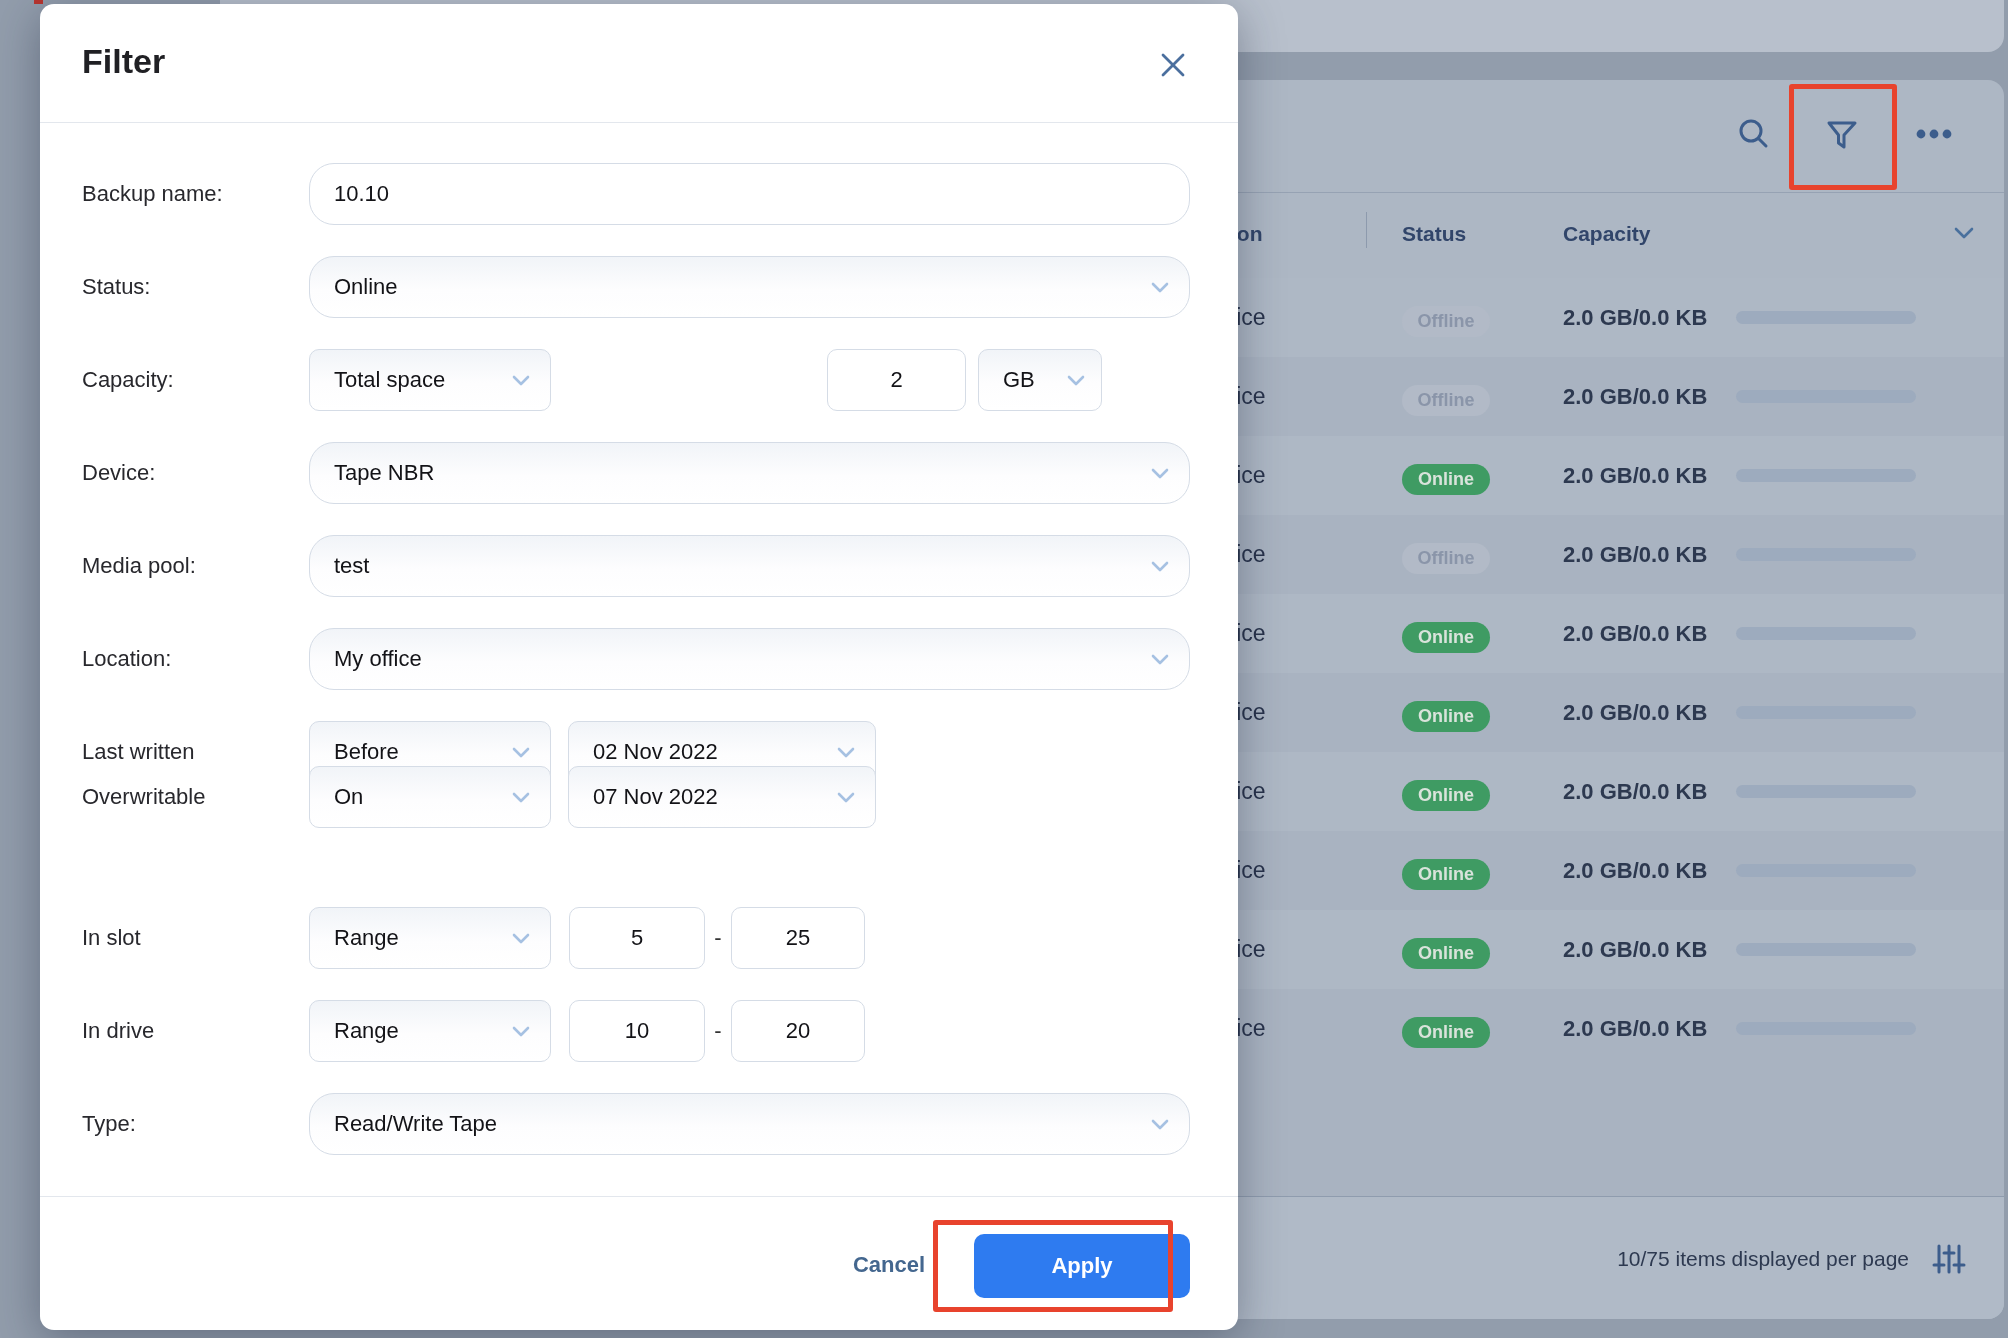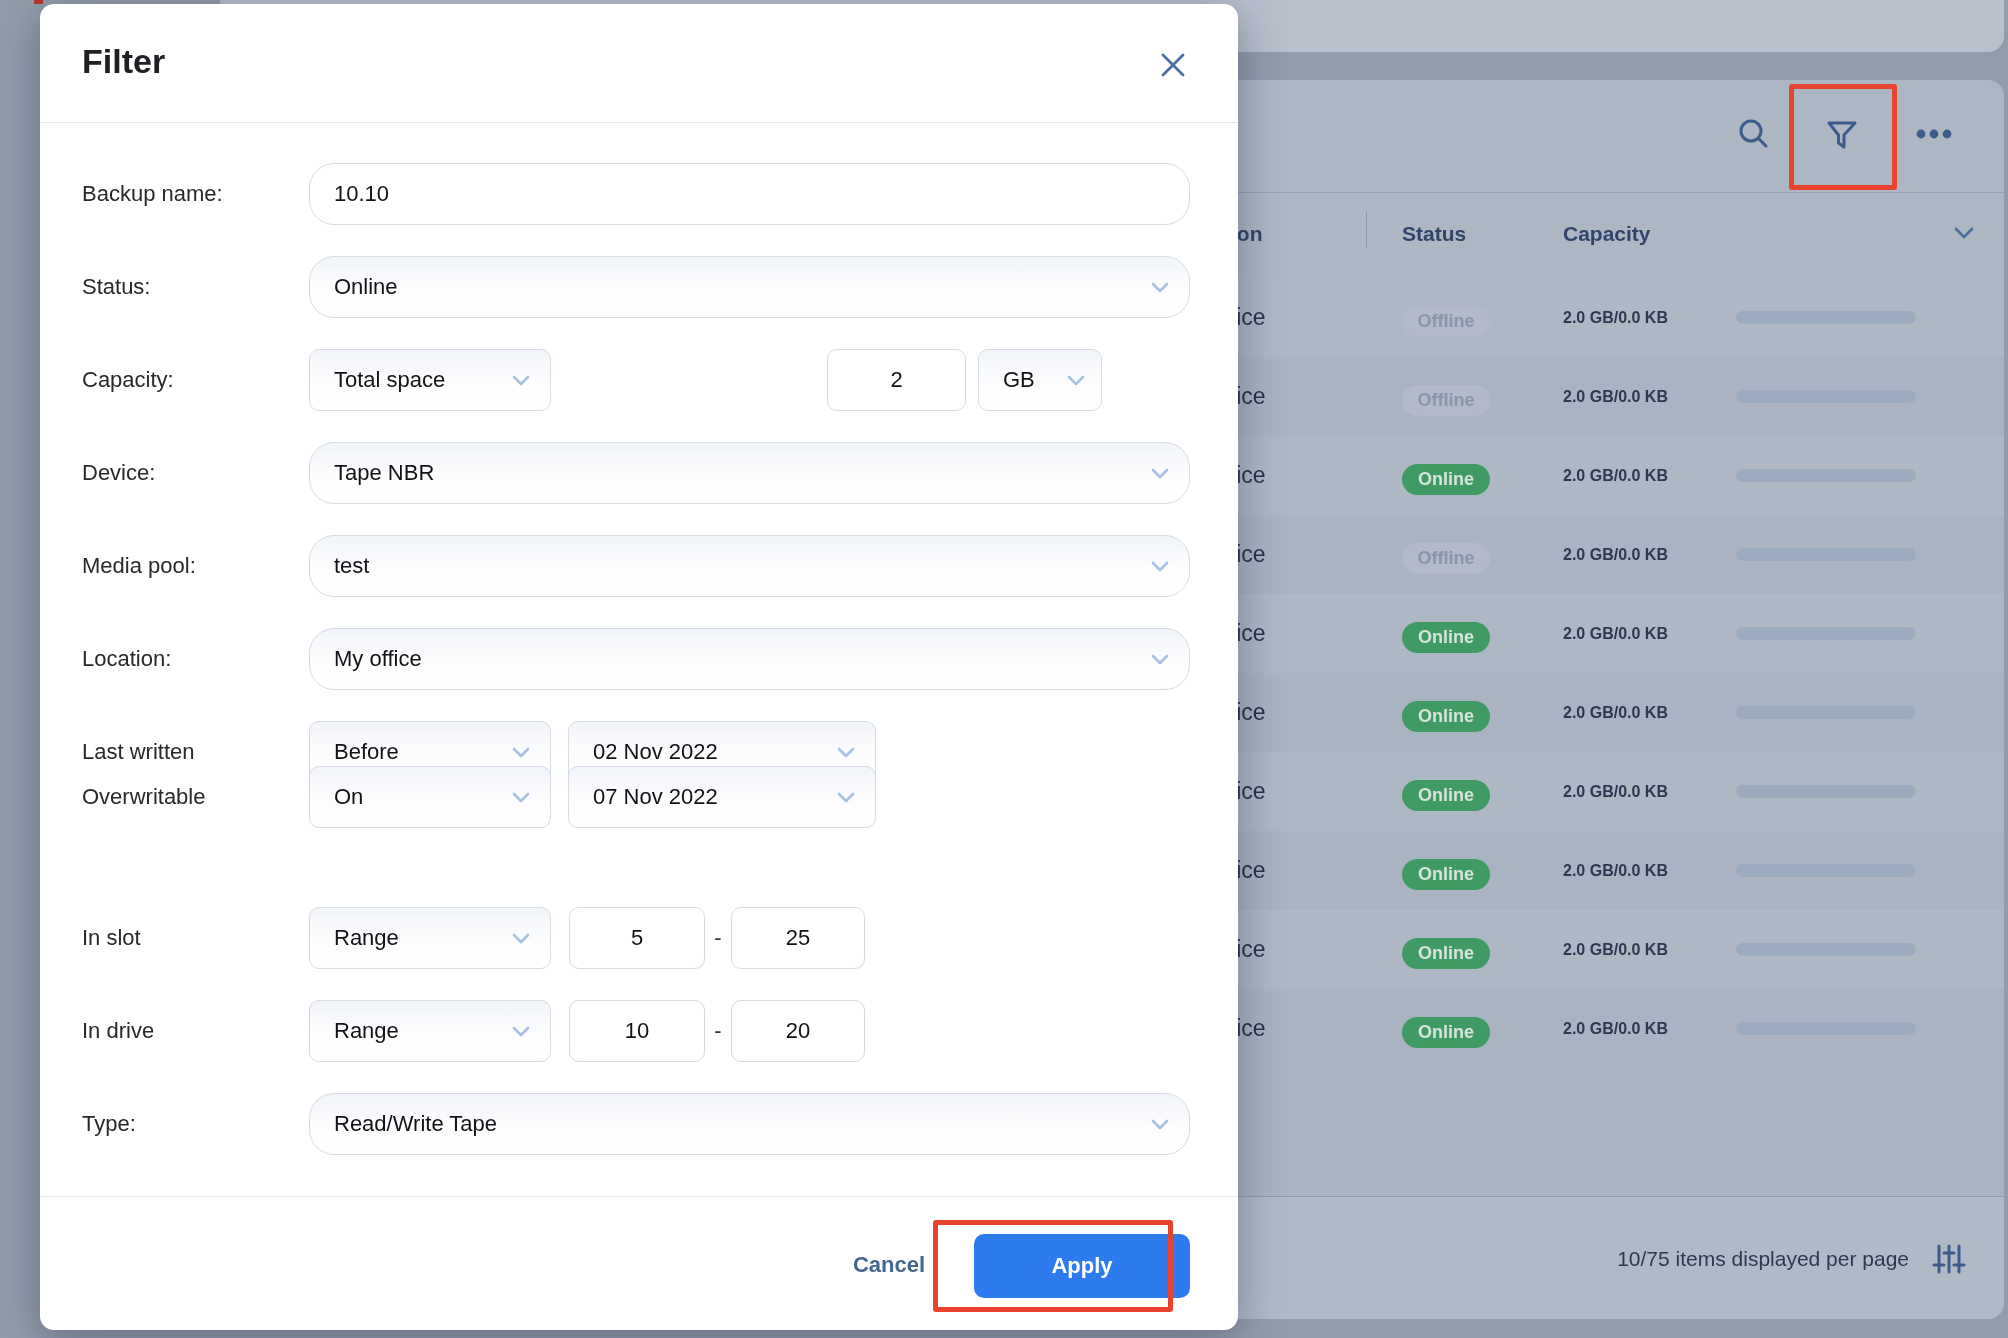--- a/index.html
+++ b/index.html
@@ -19,21 +19,21 @@
   .col-divider{position:absolute;left:1146px;top:132px;width:1px;height:36px;background:#8d9aad;}
   .thead-chevron{position:absolute;left:1732px;top:146px;}
   .tbody{position:absolute;left:0;right:0;top:198px;height:918px;background:#a9b3c1;overflow:hidden;}
   .trow{position:relative;height:79px;}
   .trow:nth-child(odd){background:#aeb8c5;}
   .cell-location{position:absolute;left:954px;top:0;line-height:79px;font-size:23px;color:#27324a;}
   .badge{position:absolute;left:1182px;top:28px;min-width:88px;height:31px;border-radius:16px;
          display:flex;align-items:center;justify-content:center;font-size:18px;font-weight:bold;padding:0 14px;}
   .badge.online{background:#3f9b63;color:#d9e3db;}
   .badge.offline{background:#b2bac7;color:#8a95a9;}
-  .cell-capacity{position:absolute;left:1343px;top:0;line-height:79px;font-size:16px;font-weight:600;color:#2d3950;}
+  .cell-capacity{position:absolute;left:1343px;top:0;line-height:79px;font-size:22px;font-weight:600;color:#2d3950;}
   .progress{position:absolute;left:1516px;top:33px;width:180px;height:13px;border-radius:7px;background:#9dabbe;}
   .tfoot{position:absolute;left:0;right:0;top:1116px;bottom:0;background:#b0bac7;border-top:1px solid #8f9cae;border-radius:0 0 16px 16px;}
   .page-size-text{position:absolute;right:95px;top:0;height:123px;line-height:123px;font-size:21px;color:#2d3950;}
   .page-size-icon{position:absolute;right:38px;top:46px;}
 
   
   .modal{position:absolute;left:10px;top:4px;width:1198px;height:1326px;background:#ffffff;border-radius:14px;
          box-shadow:0 10px 45px rgba(25,35,55,.38);z-index:10;margin-left:30px;}
   .modal-title{position:absolute;left:42px;top:38px;font-size:34px;font-weight:bold;color:#202024;}
   .modal-close{position:absolute;left:1116px;top:44px;width:34px;height:34px;display:flex;align-items:center;justify-content:center;cursor:pointer;}

